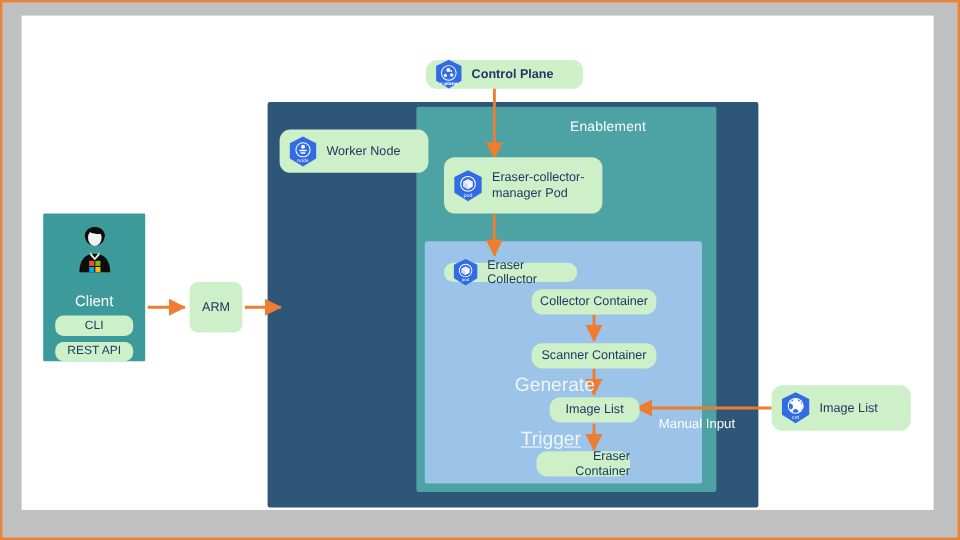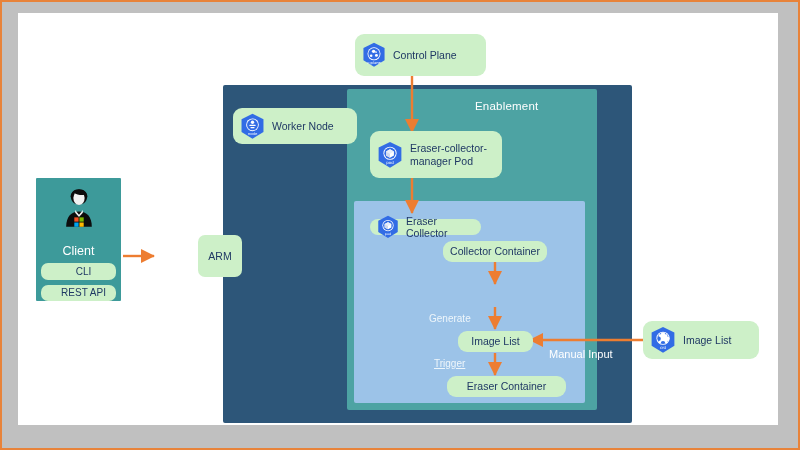--- a/index.html
+++ b/index.html
@@ -94,35 +94,34 @@
     width: 65px;
     height: 19px;
     margin-top: 5px;
     background: #cdf0c8;
     border-radius: 7px;
     display: flex;
     align-items: center;
     justify-content: center;
     color: #1f3864;
     font-size: 10px;
-    padding-left: 10px;
   }
   #arm-node {
     position: absolute;
     left: 140px; top: 222px;
     width: 44px; height: 42px;
     background: #cdf0c8;
     border-radius: 7px;
     display: flex; align-items: center; justify-content: center;
-    color: #1f3864; font-size: 10.5px; margin-left: 40px;
+    color: #1f3864; font-size: 10.5px;
   }
   .edge-label {
     position: absolute;
     color: #eef6fb;
-    font-size: 10px;
+    font-size: 16px;
     white-space: nowrap;
   }
   .edge-label.dark { color: #ffffff; margin-top: 30px; }
   svg.arrows {
     position: absolute;
     left: 0; top: 0;
     width: 760px; height: 412px;
     overflow: visible;
     pointer-events: none;
   }
@@ -186,21 +185,21 @@
       </div>
       <div class="client-pill">
         <span>REST API</span>
       </div>
     </div>
 
     <div id="arm-node">
       <span>ARM</span>
     </div>
 
-    <div class="node with-icon" style="left:337px; top:21px; width:131px; height:42px;">
+    <div class="node with-icon" style="left:337px; top:37px; width:131px; height:24px;font-weight:bold;">
       <svg class="k8s-icon" width="26" height="26" viewBox="0 0 64 64">
         <path d="M32 2 L58 15 L58 45 L32 61 L6 45 L6 15 Z" fill="#326ce5"></path>
         <circle cx="32" cy="29" r="16" fill="#ffffff"></circle>
         <circle cx="32" cy="29" r="14" fill="#326ce5"></circle>
         <circle cx="31" cy="23" r="4.2" fill="#ffffff"></circle>
         <circle cx="38" cy="33" r="3.6" fill="#ffffff"></circle>
         <circle cx="25" cy="34" r="3.2" fill="#ffffff"></circle>
         <circle cx="37" cy="25" r="2" fill="#ffffff"></circle>
         <text x="32" y="53" font-size="9" fill="#ffffff" text-anchor="middle" font-family="DejaVu Sans, sans-serif">c-plane</text>
       </svg>
@@ -243,24 +242,27 @@
         <path d="M32 19 L41 24 L32 29 L23 24 Z" fill="#e9eef8"></path>
         <path d="M32 29 L32 38 L23 33 L23 24 Z" fill="#cfd9ef"></path>
         <text x="32" y="52" font-size="9" fill="#ffffff" text-anchor="middle" font-family="DejaVu Sans, sans-serif">pod</text>
       </svg>
       <span class="node-label">Eraser Collector</span>
     </div>
 
     <div class="node center" style="left:425px; top:228px; width:104px; height:21px;">
       <span class="node-label">Collector Container</span>
     </div>
+    <div class="node center" style="left:425px; top:273px; width:104px; height:21px;">
+      <span class="node-label">Scanner Container</span>
+    </div>
     <div class="node center" style="left:440px; top:318px; width:75px; height:21px;">
       <span class="node-label">Image List</span>
     </div>
-    <div class="node center" style="left:429px; top:363px; width:119px; height:21px;">
+    <div class="node center" style="left:429px; top:363px; width:78px; height:21px;">
       <span class="node-label">Eraser Container</span>
     </div>
 
     <div class="edge-label" style="left:411px; top:300px;">Generate</div>
     <div class="edge-label" style="left:416px; top:345px;text-decoration:underline;">Trigger</div>
     <div class="edge-label dark" style="left:531px; top:305px; font-size:11px;">Manual Input</div>
 
     <div class="node with-icon" style="left:625px; top:308px; width:116px; height:38px;">
       <svg class="k8s-icon" width="28" height="28" viewBox="0 0 64 64">
         <path d="M32 2 L58 15 L58 45 L32 61 L6 45 L6 15 Z" fill="#326ce5"></path>

